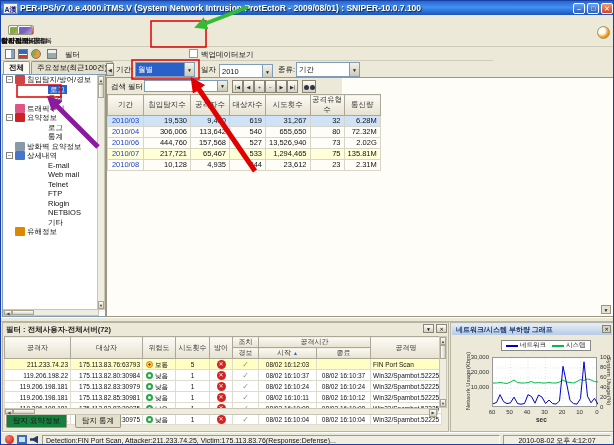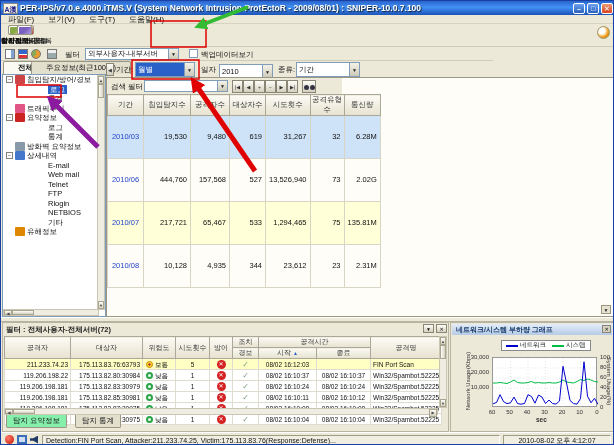--- a/index.html
+++ b/index.html
@@ -23,21 +23,21 @@
   
   #smallbar{left:0;top:46px;width:492px;height:14px;position:absolute;border-bottom:1px solid #cfccba}
   .sico{position:absolute;top:2px;width:10px;height:10px;border:1px solid #777}
   .combo{position:absolute;background:#fff;border:1px solid #7f9db9;display:flex;align-items:stretch}
   .cbtxt{flex:1;padding:0 2px;font-size:7.5px;display:flex;align-items:center;white-space:nowrap;overflow:hidden}
   .cbtxt.selblue{background:#2a61c8;color:#fff}
   .cbbtn{width:10px;background:linear-gradient(180deg,#f4f2e8,#cdc9b8);border-left:1px solid #7f9db9;font-size:5px;display:flex;align-items:center;justify-content:center;color:#222}
   .lbl{position:absolute;font-size:7.5px;white-space:nowrap}
   .checkbox{position:absolute;width:9px;height:9px;background:#fff;border:1px solid #7f9db9}
   
-  .tab{position:absolute;top:60px;height:13px;padding:1px 14px;font-size:7.5px;border:1px solid #9a9682;border-bottom:none;border-radius:2px 2px 0 0;background:#e2dfcc;white-space:nowrap}
+  .tab{position:absolute;top:60px;height:13px;padding:1px 5px;font-size:7.5px;border:1px solid #9a9682;border-bottom:none;border-radius:2px 2px 0 0;background:#e2dfcc;white-space:nowrap}
   .tab.active{background:#fbfaf2;font-weight:bold}
   #treepanel{left:1px;top:73px;width:104px;height:243px;position:absolute;background:#fff;border:1px solid #7f9db9;overflow:hidden}
   .titem{height:9.5px;line-height:9.5px;white-space:nowrap;padding-left:3px;font-size:7.5px;display:flex;align-items:center}
   .titem.child{padding-left:24px}
   .texp{display:inline-block;width:9px;text-align:center;font-size:6px;color:#555}
   .texp.expbox{width:7px;height:7px;line-height:5px;border:1px solid #848278;background:#fff;margin-right:2px}
   .tico{display:inline-block;width:10px;height:9px;margin-right:2px;border-radius:1px}
   .titem.sel .tlabel{background:#2a61c8;color:#fff;padding:0 2px}
   .vscroll{position:absolute;width:8px;background:#efede1;border:1px solid #cac6b4;font-size:4px;color:#444;text-align:center}
   .vscroll .sb{height:8px;line-height:8px;background:linear-gradient(180deg,#fdfdf8,#d5d1c0);border:1px solid #a9a591}
@@ -48,21 +48,21 @@
   
   #querybar{left:105px;top:60px;width:509px;height:16px;position:absolute}
   #mainwhite{left:105px;top:76px;width:508px;height:240px;position:absolute;background:#fefdf8;border:1px solid #9a9682}
   #searchstrip{left:0;top:0;width:235px;height:16px;position:absolute;background:#ece9d8}
   .navbtn{position:absolute;top:2px;width:11px;height:13px;background:linear-gradient(180deg,#fdfdf8,#d5d1c0);border:1px solid #8a8675;font-size:5px;text-align:center;line-height:12px;color:#333}
   #binoc{position:absolute;top:2px;width:14px;height:13px;background:linear-gradient(180deg,#fdfdf8,#d5d1c0);border:1px solid #8a8675}
   #binoc i{position:absolute;width:5px;height:5px;border-radius:50%;background:#334;top:4px}
   
   #maintable{position:absolute;left:0;top:16px;border-collapse:collapse;table-layout:fixed;font-size:7.5px}
   #maintable th{background:linear-gradient(180deg,#fcfbf4,#e6e2d0);border:1px solid #aca899;font-weight:normal;color:#333;height:11px;font-size:7.5px;overflow:hidden}
-  #maintable td{border:1px solid #d8d5c6;height:10px;line-height:10px;padding:16px 3px;text-align:right;overflow:hidden;white-space:nowrap}
+  #maintable td{border:1px solid #d8d5c6;height:10px;line-height:10px;padding:0 3px;text-align:right;overflow:hidden;white-space:nowrap}
   #maintable td.per{text-align:center;color:#2244cc;padding:0 1px}
   tr.row-blue td{background:#cfe3f8}
   tr.row-yellow td{background:#ffffd8}
   #cornerdown{position:absolute;right:2px;bottom:2px;width:10px;height:9px;background:#e6e2d0;border:1px solid #9a9682;font-size:5px;line-height:8px;text-align:center;color:#222}
   
   #hsplit{left:0;top:316px;width:614px;height:5px;position:absolute;background:#ece9d8;border-top:1px solid #fff;border-bottom:1px solid #b8b4a2}
   
   #bottompanel{left:1px;top:321px;width:447px;height:110px;position:absolute;background:#ece9d8;border:1px solid #b8b4a2}
   #bptitle{position:absolute;left:3px;top:2px;font-size:7.5px;font-weight:bold;color:#222}
   .minibtn{position:absolute;top:1px;width:11px;height:9px;background:linear-gradient(180deg,#fdfdf8,#d5d1c0);border:1px solid #8a8675;font-size:5px;line-height:8px;text-align:center}
@@ -72,21 +72,21 @@
   #bottable tr.row-hl td{background:#ffffc4}
   #bottable td.r{text-align:right}
   #bottable td.c{text-align:center}
   .sevdot{display:inline-block;width:7px;height:7px;border-radius:50%;margin:0 2px -1px 1px}
   .sevdot.sev-med{background:radial-gradient(circle,#b04030 0 28%,#ffd633 32%);border:1px solid #c80}
   .sevdot.sev-low{background:#eefbee;border:2px solid #2aa54a}
   .blockico{display:inline-block;width:9px;height:9px;border-radius:50%;background:#d42222;color:#fff;font-size:6px;line-height:9px;text-align:center;font-weight:bold}
   .chk{color:#7d9b7d;font-size:8px}
   .sortup{color:#2a61c8;font-size:5px}
   .btab{position:absolute;top:92px;height:13px;padding:1px 6px;font-size:7.5px;border:1px solid #9a9682;border-top:none;border-radius:0 0 2px 2px;background:#e2dfcc;white-space:nowrap}
-  .btab.active{background:#86efac}
+  .btab.active{background:#15803d}
   
   #chartpanel{left:449px;top:321px;width:164px;height:110px;position:absolute;background:#ece9d8;border:1px solid #b8b4a2}
   #cptitle{position:absolute;left:1px;top:1px;width:160px;height:11px;background:linear-gradient(180deg,#e4edf8,#b6cbe6);font-size:7px;font-weight:bold;color:#173a6b;line-height:11px;padding-left:4px;white-space:nowrap}
   #cpclose{position:absolute;right:2px;top:2px;width:9px;height:8px;font-size:5px;line-height:7px;text-align:center;background:#d5d1c0;border:1px solid #8a8675}
   #legend{position:absolute;left:50px;top:17px;height:11px;background:#fff;border:1px solid #888;display:flex;align-items:center;padding:0 4px;gap:6px}
   .leg{display:flex;align-items:center;font-size:6.5px;gap:2px;white-space:nowrap}
   .legline{display:inline-block;width:12px;height:2px}
   #plotbox{position:absolute;left:41px;top:34px;width:105px;height:50px;background:#fff;border:1px solid #999}
   .ytickL{position:absolute;width:26px;text-align:right;font-size:6px;color:#333}
   .ytickR{position:absolute;left:149px;font-size:6px;color:#333}
@@ -110,26 +110,20 @@
 <div id="window">
 
   <div id="titlebar">
     <div id="ime">A漢</div>
     <div id="apptitle">PER-IPS/v7.0.e.4000.iTMS.V (System Network Intrusion ProtEctoR - 2009/08/01) : SNIPER-10.0.7.100</div>
     <div class="winbtn">–</div>
     <div class="winbtn">□</div>
     <div class="winbtn close">✕</div>
   </div>
 
-  <div id="menubar">
-      <div class="menuitem">파일(F)</div>
-      <div class="menuitem">보기(V)</div>
-      <div class="menuitem">도구(T)</div>
-      <div class="menuitem">도움말(H)</div>
-    </div>
 
   <div id="toolbar">
       <div class="tbtn">
       <div class="ticon" style="background: linear-gradient(135deg, rgb(91, 141, 217) 60%, rgb(44, 95, 170));"></div>
       <span>실시간모니터</span>
     </div>
       <div class="tbtn">
       <div class="ticon" style="background: linear-gradient(135deg, rgb(91, 141, 217) 55%, rgb(217, 162, 59));"></div>
       <span>탐지/방어/경보</span>
     </div>
@@ -155,24 +149,20 @@
     </div>
     </div>
   <div id="statusball"></div>
 
   <div id="smallbar">
     <span class="sico" style="left:4px;background:linear-gradient(90deg,#fff 60%,#7fa3d0 60%)"></span>
     <span class="sico" style="left:17px;background:linear-gradient(0deg,#d33 40%,#fff 40%,#fff 55%,#36c 55%)"></span>
     <span class="sico" style="left:30px;border-radius:50%;background:conic-gradient(#e79b2f 0 60%,#8a5 60%)"></span>
     <span class="sico" style="left:46px;background:linear-gradient(180deg,#eee 40%,#9aa 40%)"></span>
     <span class="lbl" style="left:64px;top:3px">필터</span>
-    <div class="combo" style="left:84px;top:1px;width:94px;height:12px">
-      <span class="cbtxt">외부사용자-내부서버</span>
-      <span class="cbbtn">▼</span>
-    </div>
     <span class="checkbox" style="left:188px;top:2px"></span>
     <span class="lbl" style="left:200px;top:3px">백업데이터보기</span>
   </div>
 
   <div class="tab active" style="left:2px">전체</div>
   <div class="tab" style="left:30px">주요정보(최근100건)</div>
 
   <div id="treepanel">
     <div>
         <div class="titem">
@@ -335,20 +325,29 @@
         </thead>
       <tbody>
           <tr class="row-blue">
           <td class="per">2010/03</td>
           <td>19,530</td>
           <td>9,480</td>
           <td>619</td>
           <td>31,267</td>
           <td>32</td>
           <td>6.28M</td>
+        </tr>
+          <tr>
+          <td class="per">2010/04</td>
+          <td>306,006</td>
+          <td>113,642</td>
+          <td>540</td>
+          <td>655,650</td>
+          <td>80</td>
+          <td>72.32M</td>
         </tr>
           <tr>
           <td class="per">2010/06</td>
           <td>444,760</td>
           <td>157,568</td>
           <td>527</td>
           <td>13,526,940</td>
           <td>73</td>
           <td>2.02G</td>
         </tr>

